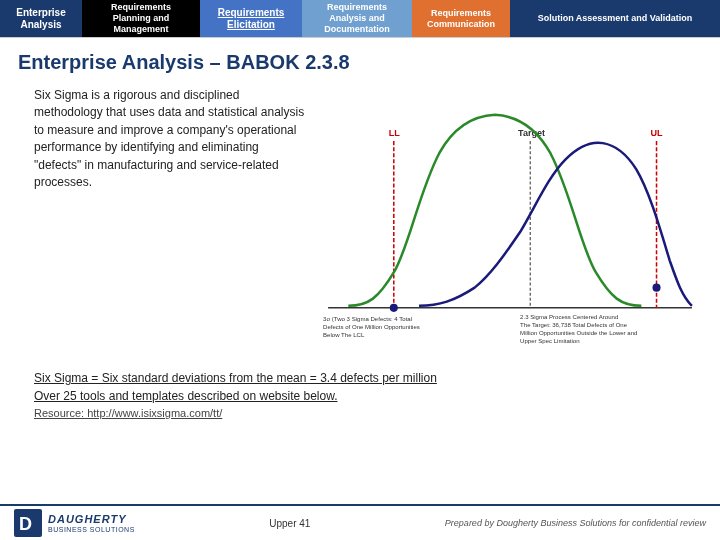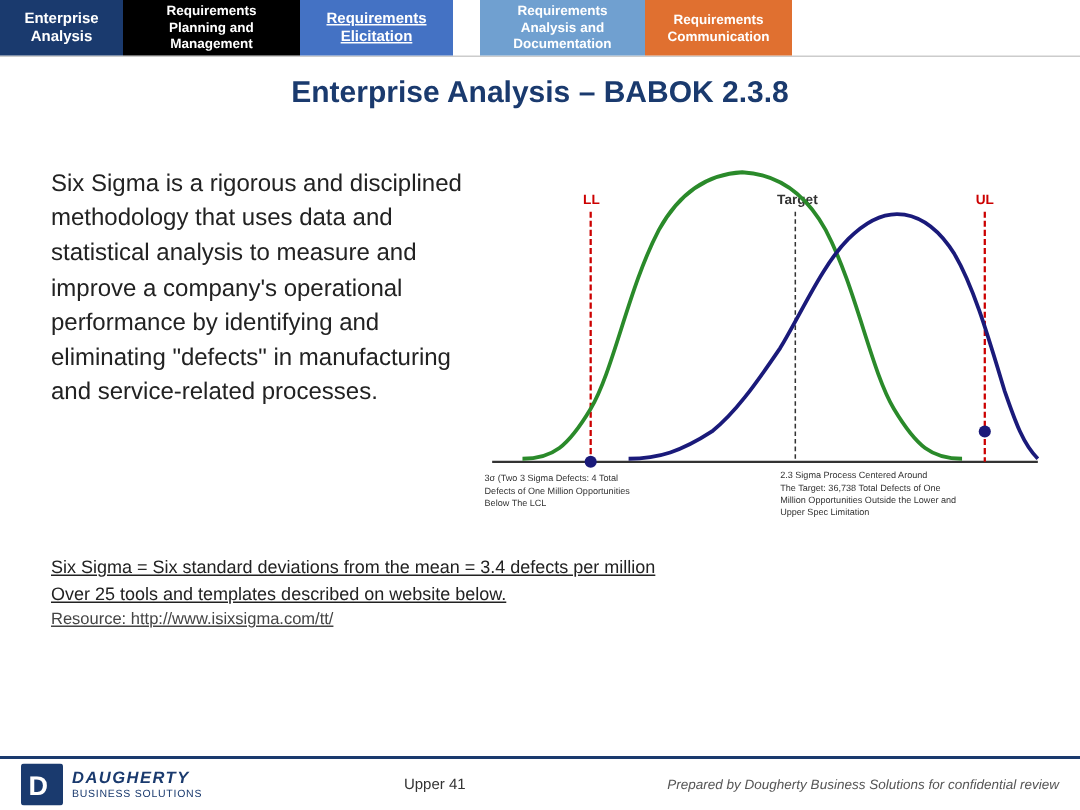--- a/index.html
+++ b/index.html
@@ -37,52 +37,49 @@
       color: #fff;
     }
     .nav-item.active-mid {
       background: #4472c4;
       color: #fff;
       text-decoration: underline;
     }
     .nav-item.active-light {
       background: #70a0d0;
       color: #fff;
-      margin-left: 18px;
     }
     .nav-item.active-orange {
       background: #e07030;
       color: #fff;
     }
 
     
     .page-title-block {
       padding: 12px 18px 8px 18px;
     }
     .page-title-block h1 {
       font-size: 20px;
       font-weight: bold;
       color: #1a3a6e;
       line-height: 1.25;
-      text-align: center;
     }
 
     
     .main-content {
       display: flex;
       padding: 4px 18px 0 18px;
       gap: 10px;
     }
 
     .text-section {
       flex: 0 0 290px;
-      font-size: 16px;
+      font-size: 12px;
       color: #222;
       line-height: 1.45;
-      margin-top: 24px;
     }
 
     .text-section p {
       margin-bottom: 8px;
       padding-left: 16px;
     }
 
     .chart-section {
       flex: 1;
       position: relative;
@@ -170,20 +167,23 @@
     <span>Requirements Planning and Management</span>
   </div>
   <div class="nav-item active-mid" style="flex:0 0 102px;">
     <span>Requirements Elicitation</span>
   </div>
   <div class="nav-item active-light" style="flex:0 0 110px;font-size:9px;">
     <span>Requirements Analysis and Documentation</span>
   </div>
   <div class="nav-item active-orange" style="flex:0 0 98px;font-size:9px;">
     <span>Requirements Communication</span>
+  </div>
+  <div class="nav-item active-blue" style="flex:1;font-size:9px;">
+    <span>Solution Assessment and Validation</span>
   </div>
 </div>
 
 <div class="page-title-block">
   <h1>
     <span>Enterprise Analysis – BABOK 2.3.8</span><br>
   </h1>
 </div>
 
 <div class="main-content">

